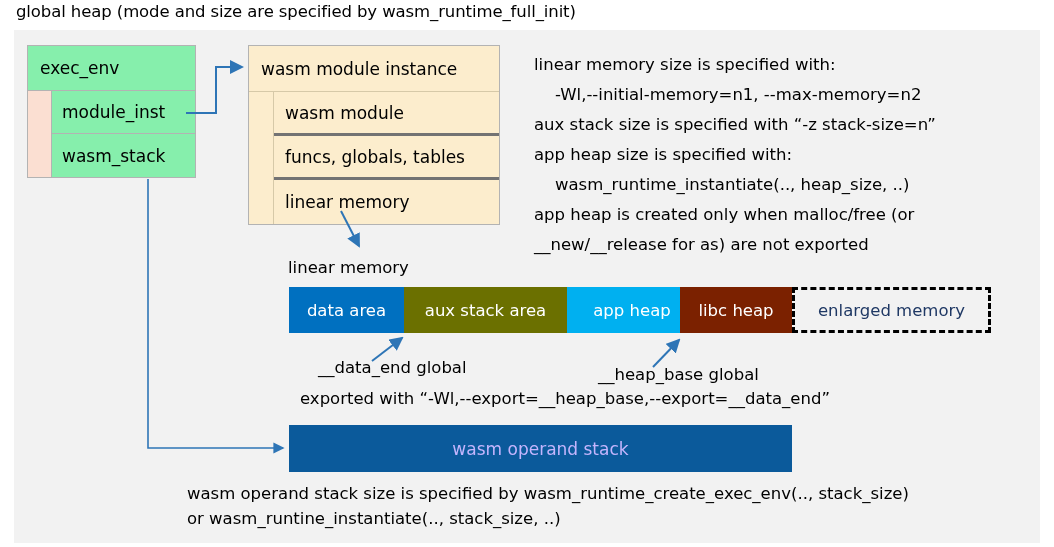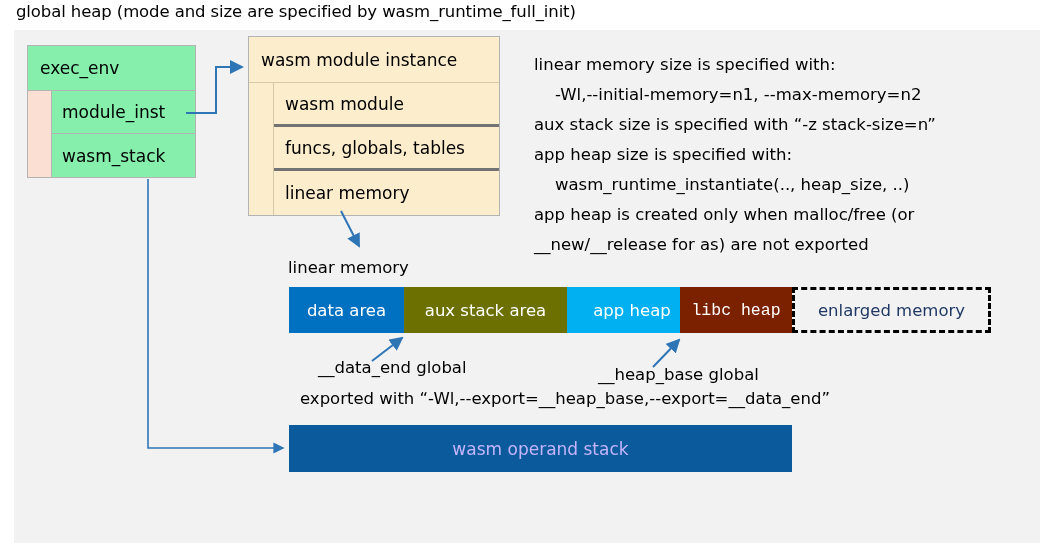--- a/index.html
+++ b/index.html
@@ -81,21 +81,21 @@
   #ee-wasm-stack {
     left: 24px; top: 88px; width: 143px; height: 43px;
     padding-left: 10px;
     font-size: 17px;
     border-bottom: none;
   }
 
   
   #wmi-box {
     left: 248px;
-    top: 36px;
+    top: 45px;
     width: 252px;
     height: 180px;
     border: 1px solid #b3b3b3;
     background: #fcedcd;
   }
   .wmrow {
     position: absolute;
     box-sizing: border-box;
     border-bottom: 3px solid #737373;
     background: #fcedcd;
@@ -155,21 +155,21 @@
     display: flex;
     align-items: center;
     justify-content: center;
     color: #ffffff;
     font-size: 16.5px;
     box-sizing: border-box;
   }
   #seg-data     { left: 0px;   width: 115px; background: #0070c0; }
   #seg-aux      { left: 115px; width: 163px; background: #6b7000; }
   #seg-appheap  { left: 278px; width: 130px; background: #00b0f0; }
-  #seg-libcheap { left: 391px; width: 112px; background: #7b2100; font-family: Liberation Mono, monospace; }
+  #seg-libcheap { left: 391px; width: 112px; background: #7b2100; }
   #seg-enlarged {
     left: 503px; width: 199px;
     background: #f2f2f2;
     color: #1f3864;
     border: 3px dashed #000000;
   }
 
   
   .callout {
     position: absolute;
@@ -256,20 +256,22 @@
     <div class="seg" id="seg-libcheap">libc heap</div>
     <div class="seg" id="seg-enlarged">enlarged memory</div>
   </div>
 
   <div class="callout" id="lbl-data-end">__data_end global</div>
   <div class="callout" id="lbl-heap-base">__heap_base global</div>
   <div class="callout" id="lbl-exported">exported with “-Wl,--export=__heap_base,--export=__data_end”</div>
 
   <div class="abox" id="operand-stack">wasm operand stack</div>
 
+  <div id="bottom-notes">wasm operand stack size is specified by wasm_runtime_create_exec_env(.., stack_size)
+or wasm_runtine_instantiate(.., stack_size, ..)</div>
 
   <svg id="connectors" viewBox="0 0 1054 547">
     <defs>
       <marker id="ah" markerWidth="7" markerHeight="7" refX="6" refY="3.5" orient="auto">
         <polygon points="0 0, 7 3.5, 0 7" fill="#2e75b6"></polygon>
       </marker>
     </defs>
 
     <path d="M 186 113 L 216 113 L 216 67 L 242 67" stroke="#2e75b6" stroke-width="2" fill="none" marker-end="url(#ah)"></path>
 

